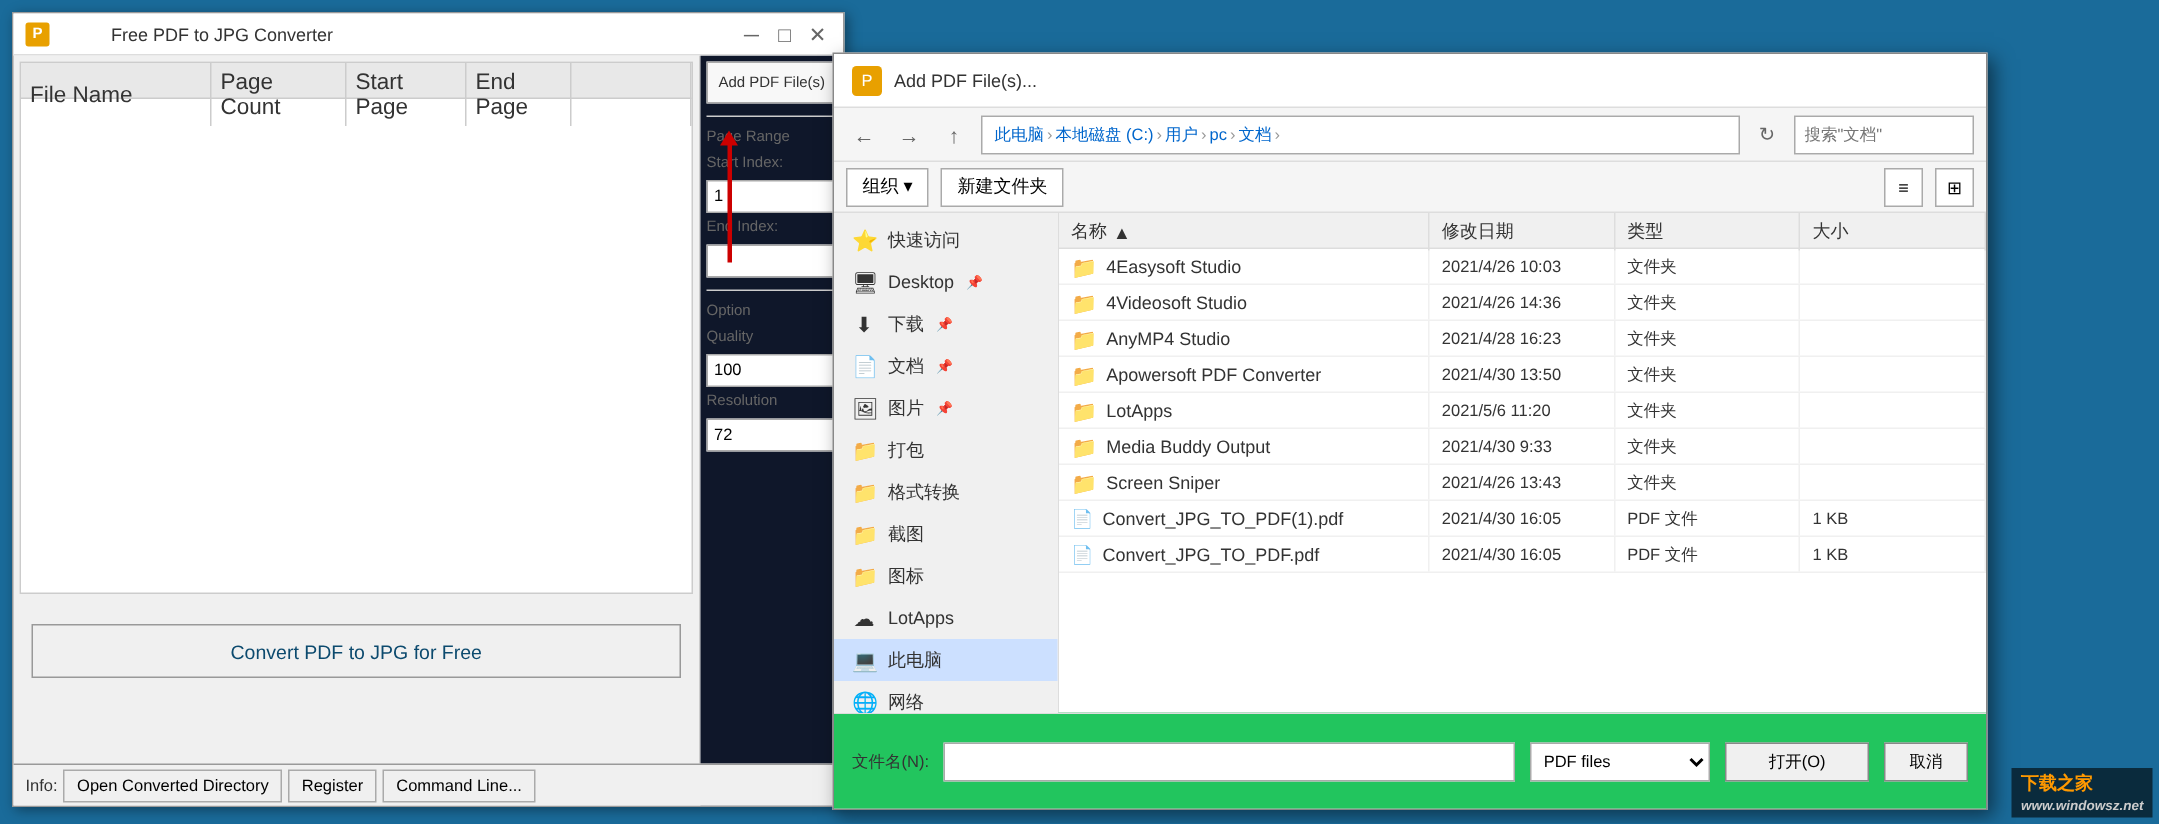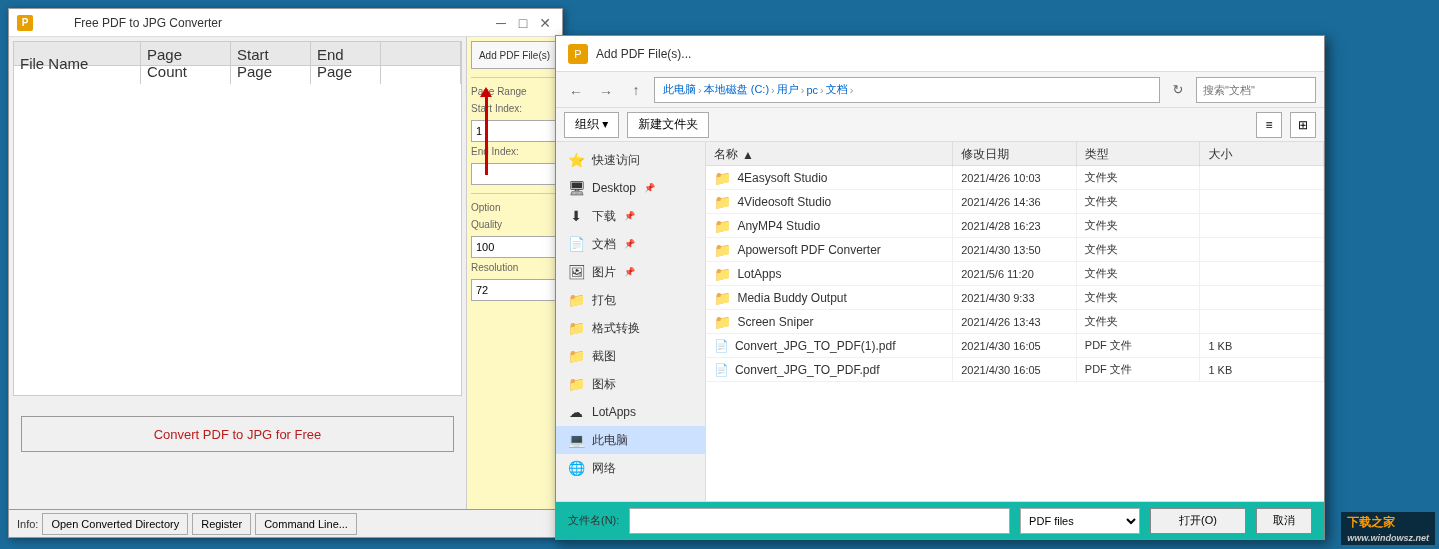--- a/index.html
+++ b/index.html
@@ -91,21 +91,21 @@
       overflow-y: auto;
     }
     .convert-btn {
       margin: 8px;
       width: calc(100% - 16px);
       height: 36px;
       background: #f0f0f0;
       border: 1px solid #999;
       cursor: pointer;
       font-size: 13px;
-      color: #b91c1c;
+      color: #0c4a6e;
     }
     .status-bar {
       position: absolute;
       bottom: 0;
       left: 0;
       right: 0;
       height: 28px;
       background: #f0f0f0;
       border-top: 1px solid #999;
       display: flex;
@@ -350,23 +350,23 @@
       gap: 6px;
       overflow: hidden;
       text-overflow: ellipsis;
       white-space: nowrap;
     }
     .folder-icon { color: #f0c040; font-size: 14px; }
     .pdf-icon { color: #e04040; font-size: 12px; }
 
     
     .dialog-footer {
-      height: 38px;
+      height: 64px;
       border-top: 1px solid #ddd;
-      background: #14b8a6;
+      background: #22c55e;
       display: flex;
       align-items: center;
       padding: 0 12px;
       gap: 10px;
     }
     .filename-label {
       font-size: 11px;
       color: #333;
       white-space: nowrap;
     }
@@ -452,21 +452,21 @@
       display: flex;
       flex-direction: column;
       border-right: 1px solid #ccc;
     }
     .right-controls {
       width: 95px;
       display: flex;
       flex-direction: column;
       padding: 4px;
       gap: 4px;
-      background: #fef9c3;
+      background: #0f172a;
     }
 
     .section-divider {
       height: 1px;
       background: #ccc;
       margin: 4px 0;
     }
     .option-label {
       font-size: 10px;
       color: #666;

